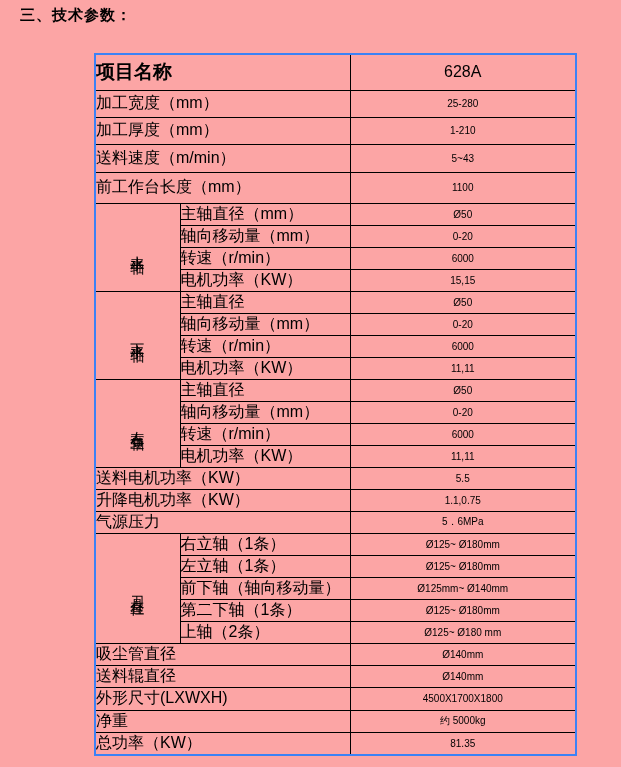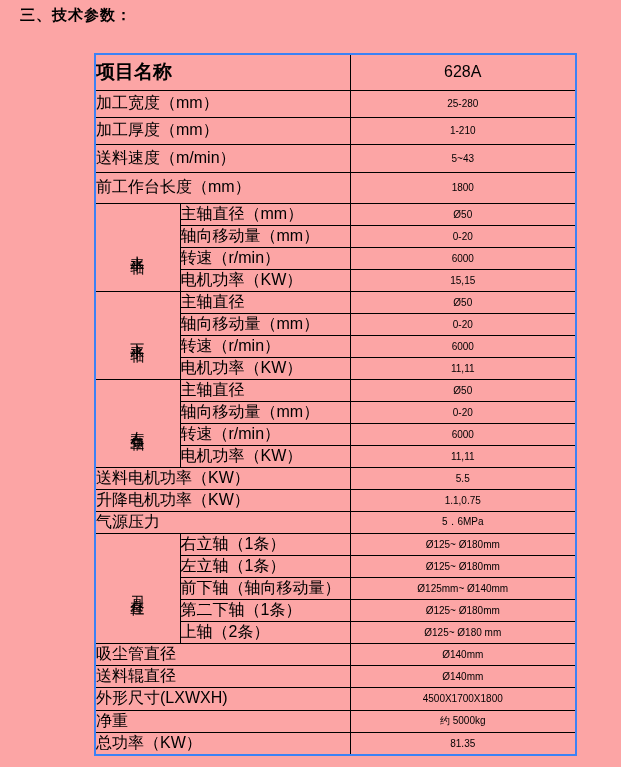--- a/index.html
+++ b/index.html
@@ -71,21 +71,21 @@
     <tr class="h27">
       <td colspan="2" class="lbl">加工厚度（mm）</td>
       <td class="val">1-210</td>
     </tr>
     <tr class="h28">
       <td colspan="2" class="lbl">送料速度（m/min）</td>
       <td class="val">5~43</td>
     </tr>
     <tr class="h31">
       <td colspan="2" class="lbl">前工作台长度（mm）</td>
-      <td class="val">1800</td>
+      <td class="val">1100</td>
     </tr>
 
     <tr class="h22">
       <td rowspan="4" class="grp">
         <span class="vtext">上水平轴</span>
       </td>
       <td class="lbl">主轴直径（mm）</td>
       <td class="val">Ø50</td>
     </tr>
     <tr class="h22">

